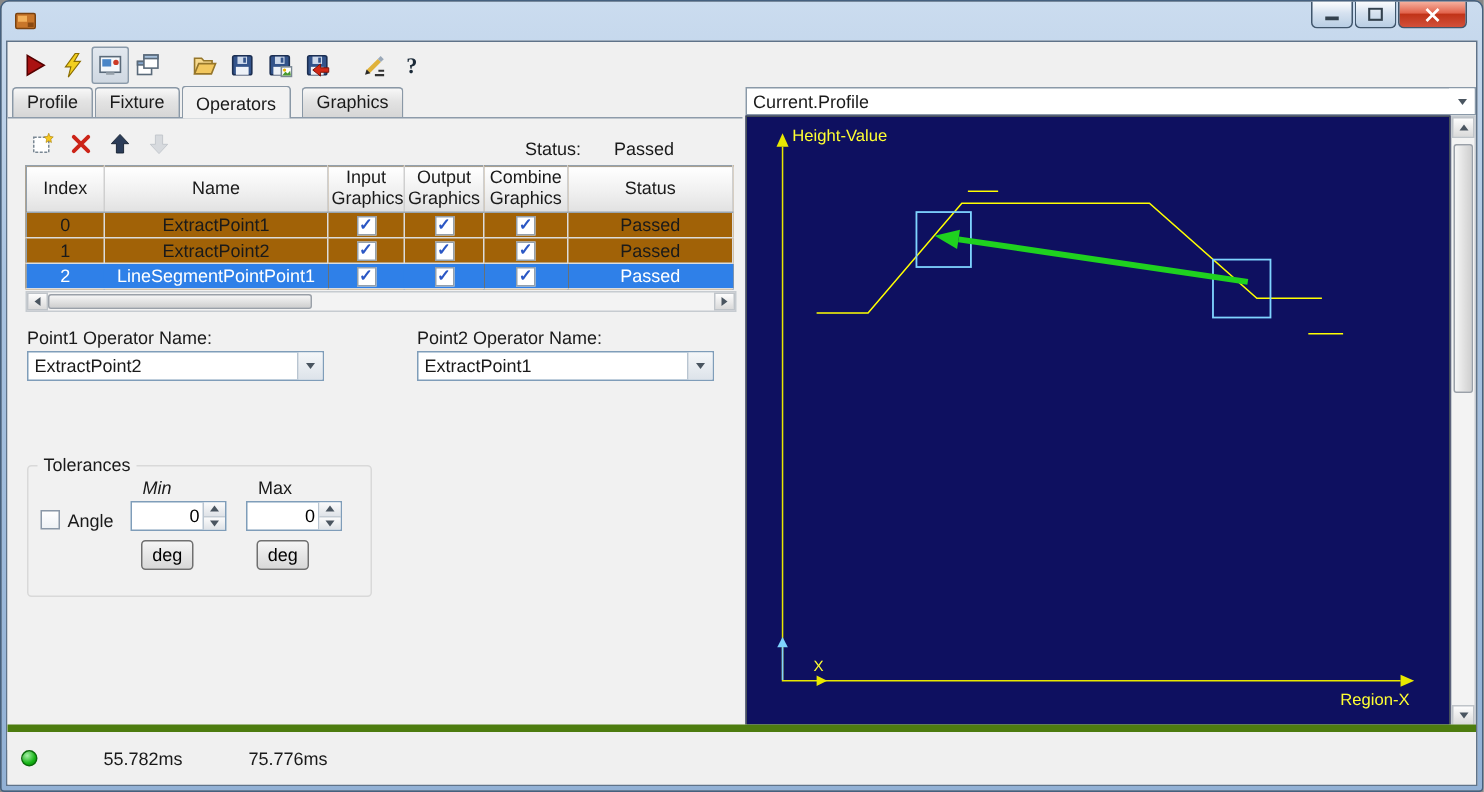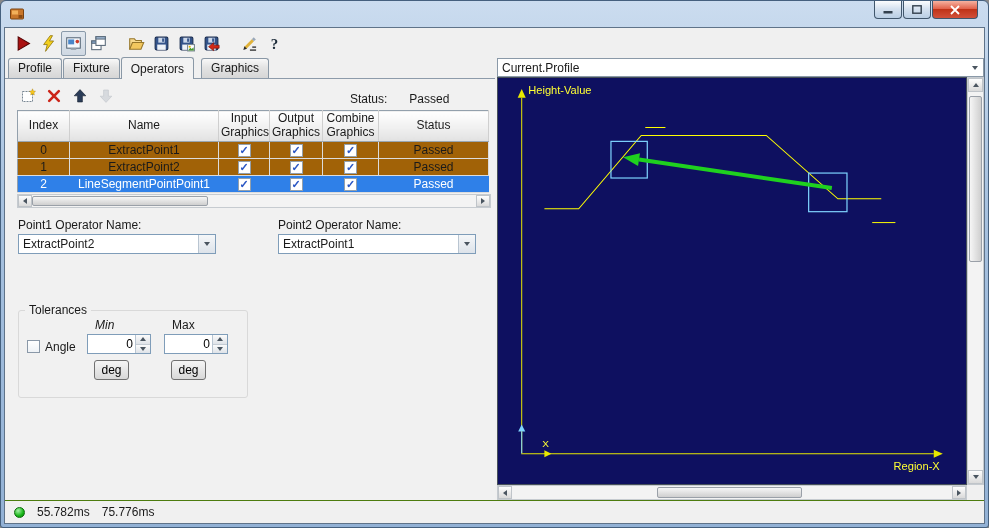--- a/index.html
+++ b/index.html
@@ -73,21 +73,21 @@
   .record-combo{position:absolute;top:0;left:0;right:0;height:19px;border:1px solid #8a99a8;background:#fff;display:flex;align-items:center;}
   .plot-area{position:absolute;top:19px;left:0;right:0;bottom:15px;display:flex;text-align:center;}
   .plot{flex:1;background:var(--plot-bg,#0e1060);border:1px solid #46505a;position:relative;}
   .plot svg{width:100%;height:100%;display:block;}
   .vscroll{width:17px;display:flex;flex-direction:column;background:#f3f3f3;border:1px solid #c6cbd0;border-left-width:1px;}
   .vs-btn{height:14px;display:flex;align-items:center;justify-content:center;background:linear-gradient(#fdfdfd,#dadada);border:1px solid #bfc4c9;}
   .vs-track{flex:1;position:relative;}
   .vs-thumb{position:absolute;left:1px;right:1px;top:4px;height:44%;background:linear-gradient(90deg,#f6f6f6,#cfcfcf);border:1px solid #9aa0a8;border-radius:2px;}
   .hscroll2{bottom:0;left:0;right:17px;height:15px;}
   
-  .statusbar{position:absolute;left:0;right:0;bottom:0;height:23px;border-top:1px solid #4d7c0f;display:flex;align-items:center;background:#f0f0f0;}
+  .statusbar{position:absolute;left:0;right:0;bottom:0;height:40px;border-top:5px solid #4d7c0f;display:flex;align-items:center;background:#f0f0f0;gap:32px;}
   .status-dot{width:11px;height:11px;border-radius:50%;margin-left:9px;background:radial-gradient(circle at 35% 30%,#a8f0a8,#17b617 60%,#0a7c0a);border:1px solid #0a6c0a;}
   .time{margin-left:12px;font-size:12px;}
 </style>
 </head>
 <body>
 
 <div class="window">
   <div class="titlebar">
     <span class="app-icon">
       <svg viewBox="0 0 16 16">

